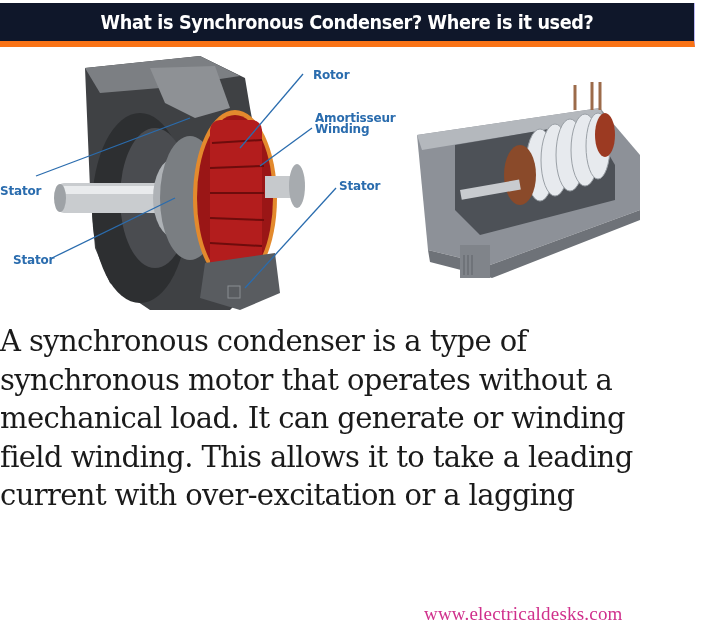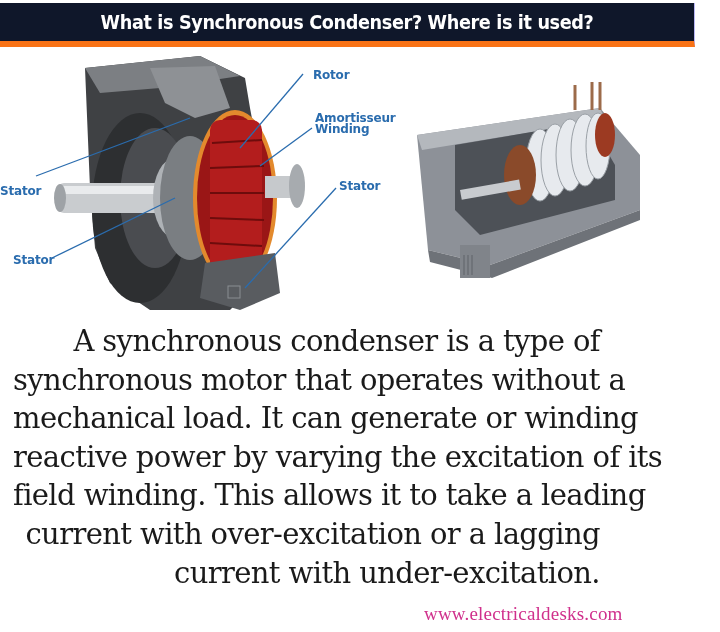--- a/index.html
+++ b/index.html
@@ -13,22 +13,22 @@
     color: #ffffff; font-family: "DejaVu Sans", sans-serif; font-weight: bold; font-size: 19px;
     letter-spacing: -0.4px; transform: scaleX(0.93);
   }
   .illus { position: absolute; }
   .label {
     position: absolute; color: #2a6cae; font-family: "DejaVu Sans", sans-serif;
     font-weight: bold; font-size: 12px; line-height: 11px; letter-spacing: -0.2px;
   }
   .desc {
     position: absolute; left: 0; top: 322px; width: 587px;
-    text-align: right; font-family: "DejaVu Serif", serif; font-size: 29px;
-    line-height: 38.6px; color: #1a1a1a; letter-spacing: -0.6px; margin-left: 13px;
+    text-align: left; font-family: "DejaVu Serif", serif; font-size: 29px;
+    line-height: 38.6px; color: #1a1a1a; letter-spacing: -0.6px;
   }
   .desc .line { display: block; white-space: nowrap; }
   .site {
     position: absolute; left: 424px; top: 603px; width: 276px; 
     color: #d0308c; font-family: "Liberation Serif", serif; font-size: 19px; letter-spacing: 0.2px;
   }
 </style>
 </head>
 <body>
 
@@ -118,19 +118,17 @@
     <line x1="64" y1="205" x2="64" y2="225"></line>
     <line x1="68" y1="205" x2="68" y2="225"></line>
     <line x1="72" y1="205" x2="72" y2="225"></line>
   </g>
 </svg>
 
 <div class="desc">
   <span class="line">A synchronous condenser is a type of</span>
   <span class="line">synchronous motor that operates without a</span>
   <span class="line">mechanical load. It can generate or winding</span>
-  <span class="line">reactive power by varying the excitation of its</span>
   <span class="line">field winding. This allows it to take a leading</span>
   <span class="line">current with over-excitation or a lagging</span>
-  <span class="line">current with under-excitation.</span>
 </div>
 
 <div class="site">www.electricaldesks.com</div>
 
 </body></html>

